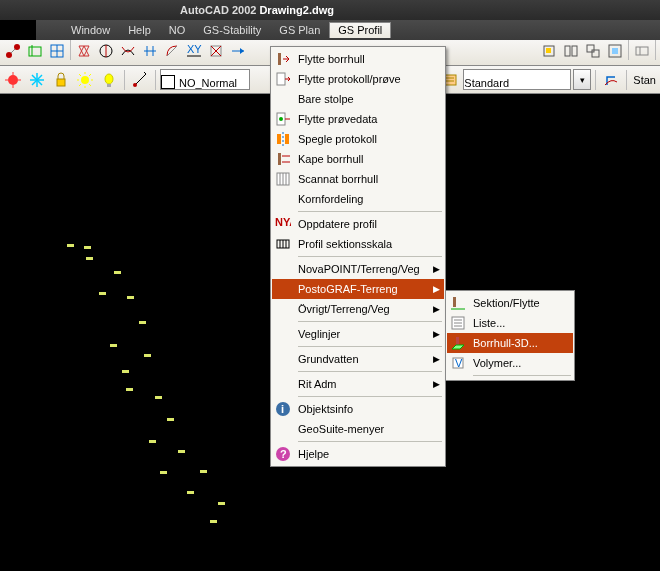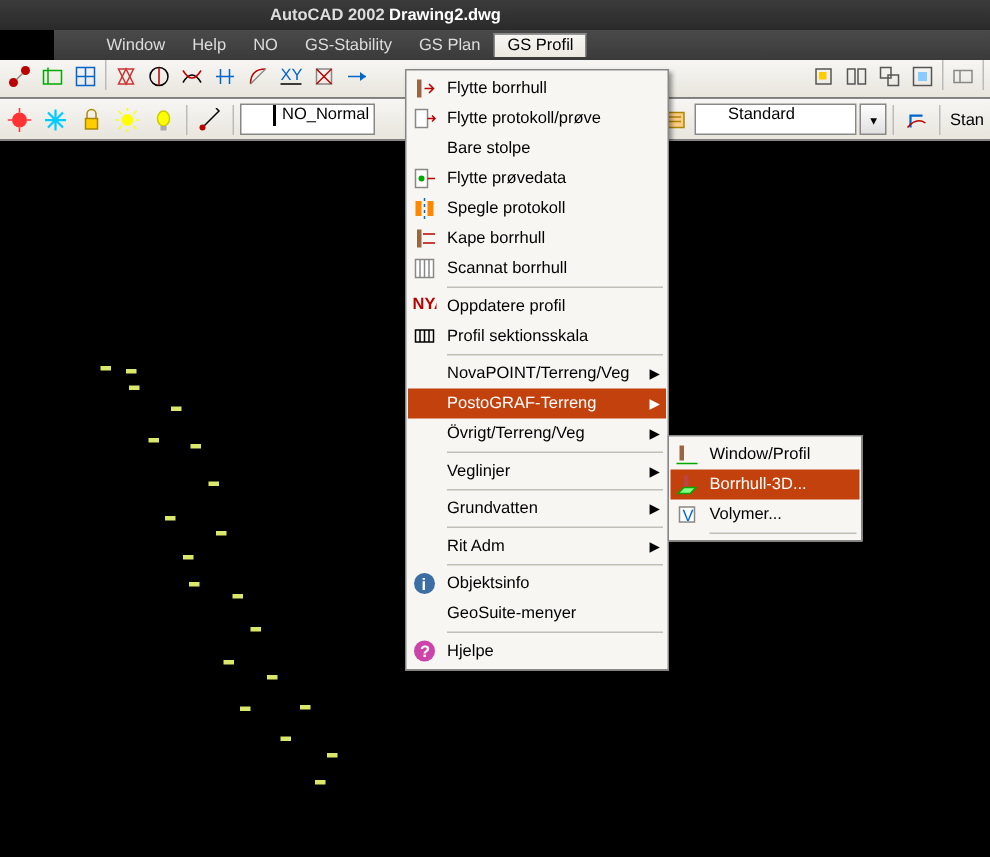--- a/index.html
+++ b/index.html
@@ -6,21 +6,21 @@
   body { width: 660px; height: 571px; background: #000; overflow: hidden; position: relative; }
   .titlebar { height: 20px; background: linear-gradient(#3b3b3b,#2a2a2a); display: flex; align-items: center; padding-left: 180px; color: #ddd; font-weight: bold; font-size: 12px; }
   .titlebar .doc { color: #fff; font-weight: bold; margin-left: 3px; }
   .menubar { height: 20px; background: linear-gradient(#4a4a4a,#3a3a3a); display: flex; align-items: center; padding-left: 26px; color: #ddd; margin-left: 36px; }
   .menubar .mitem { padding: 2px 9px; cursor: default; }
   .menubar .mitem.active { background: linear-gradient(#f7f6f4,#ece9e0); color:#000; border:1px solid #888; border-bottom:none; padding:1px 8px 2px 8px; }
   .toolbar { height: 26px; background: linear-gradient(#f7f6f4,#e8e5dc); border-bottom:1px solid #888; display:flex; align-items:flex-start; padding:0 2px; gap:0; }
   .tbtn { width:22px; height:22px; display:flex; align-items:center; justify-content:center; border:1px solid transparent; }
   .sep { width:1px; height:20px; background:#bbb; margin:0 2px; }
   .toolbar2 { height: 28px; background: linear-gradient(#f7f6f4,#e8e5dc); border-bottom:1px solid #888; display:flex; align-items:center; padding:0 2px; gap:2px; }
-  .inset { border:1px solid #888; background:#fff; height:21px; display:flex; align-items:flex-start; padding:0 21px; }
+  .inset { border:1px solid #888; background:#fff; height:21px; display:flex; align-items:flex-end; padding:0 0; }
   .swatch { width:14px; height:14px; background:#fff; border:1px solid #000; margin-right:4px;}
   .ddbtn { width:18px; height:21px; border:1px solid #888; background:linear-gradient(#fdfdfd,#e0e0e0); display:flex; align-items:center; justify-content:center; font-size:9px;}
   .canvas { position:absolute; top:94px; left:0; right:0; bottom:0; background:#000; }
   .pt { position:absolute; width:7px; height:3px; background:#dbe86a; }
   .menu { position:absolute; top:46px; left:270px; width:176px; background:#f7f6f2; border:1px solid #888; box-shadow:2px 2px 3px rgba(0,0,0,0.4); padding:2px 1px; }
   .mi { display:flex; align-items:center; height:20px; padding:0 18px 0 26px; position:relative; color:#000; }
   .mi .ic { position:absolute; left:3px; top:2px; width:16px; height:16px; display:flex; align-items:center; justify-content:center; }
   .mi .arrow { position:absolute; right:4px; font-size:9px; }
   .mi.hl { background:#c2410c; color:#fff; }
   .msep { height:1px; background:#c0c0b8; margin:2px 2px 2px 26px; }
@@ -317,20 +317,23 @@
       <span class="ic">
         <svg width="16" height="16">
           <rect x="2" y="2" width="12" height="12" fill="#fff" stroke="#888"></rect>
           <line x1="5" y1="2" x2="5" y2="14" stroke="#888"></line>
           <line x1="8" y1="2" x2="8" y2="14" stroke="#888"></line>
           <line x1="11" y1="2" x2="11" y2="14" stroke="#888"></line>
         </svg>
       </span>
       <span>Scannat borrhull</span>
     </div>
+    <div class="mi">
+      <span>Kornfordeling</span>
+    </div>
     <div class="msep"></div>
     <div class="mi">
       <span class="ic">
         <svg width="16" height="16">
           <text x="0" y="10" font-size="8" fill="#b00" font-weight="bold">NYA</text>
         </svg>
       </span>
       <span>Oppdatere profil</span>
     </div>
     <div class="mi">
@@ -398,21 +401,32 @@
   </div>
 
 <div class="submenu" id="submenu">
     <div class="mi">
       <span class="ic">
         <svg width="16" height="16">
           <rect x="3" y="2" width="3" height="10" fill="#964"></rect>
           <line x1="1" y1="14" x2="15" y2="14" stroke="#0a0"></line>
         </svg>
       </span>
-      <span>Window/Profil</span>
+      <span>Sektion/Flytte</span>
+    </div>
+    <div class="mi">
+      <span class="ic">
+        <svg width="16" height="16">
+          <rect x="2" y="2" width="12" height="12" fill="#fff" stroke="#888"></rect>
+          <line x1="4" y1="5" x2="12" y2="5" stroke="#888"></line>
+          <line x1="4" y1="8" x2="12" y2="8" stroke="#888"></line>
+          <line x1="4" y1="11" x2="12" y2="11" stroke="#888"></line>
+        </svg>
+      </span>
+      <span>Liste...</span>
     </div>
     <div class="mi hl">
       <span class="ic">
         <svg width="16" height="16">
           <rect x="6" y="2" width="3" height="10" fill="#b44"></rect>
           <path d="M2 14 L6 10 L14 10 L10 14 Z" fill="#8f8" stroke="#0a0"></path>
         </svg>
       </span>
       <span>Borrhull-3D...</span>
     </div>

